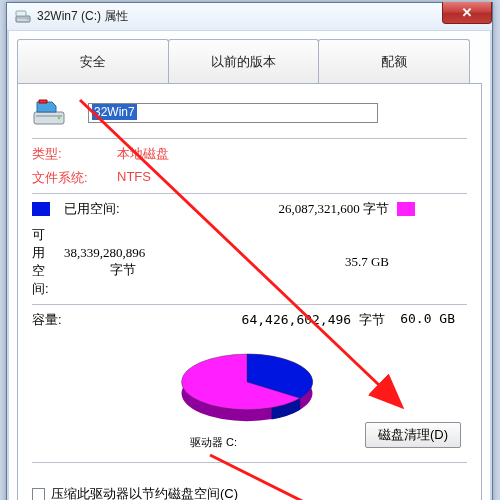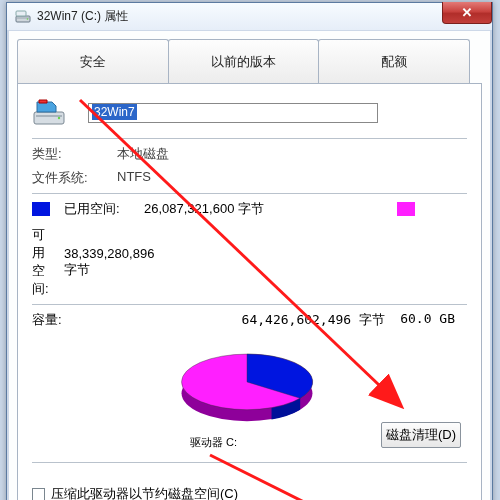--- a/index.html
+++ b/index.html
@@ -108,53 +108,53 @@
   font-size: 12px;
   padding: 1px 3px;
   background: #fff;
 }
 .name-input .sel {
   background: #2b66c9;
   color: #fff;
   padding: 1px 2px;
 }
 hr.sep { border: none; border-top: 1px solid #b9c2cc; margin: 6px 0; }
-.kv { display: grid; grid-template-columns: 85px auto; row-gap: 6px; font-size: 13px; color: #404040; }
+.kv { display: grid; grid-template-columns: 85px auto; row-gap: 6px; font-size: 13px; color: #ef4444; }
 .space-table {
   display: grid;
   grid-template-columns: 24px 72px auto 70px;
   row-gap: 6px;
   align-items: center;
   font-size: 13px;
   margin-top: 4px;
   gap: 8px;
 }
 .swatch { width: 18px; height: 14px; }
 .swatch.blue { background: #0015e0; }
 .swatch.mag { background: #ff1fff; }
-.space-table .num { text-align: left; font-family: Liberation Sans, sans-serif; }
+.space-table .num { text-align: right; font-family: Liberation Serif, serif; }
 .cap-row {
   display: grid;
   grid-template-columns: 96px auto 70px;
   font-size: 13px;
   margin: 6px 12px 2px 0;
 }
 .cap-row .num { text-align: right; font-family: "SimSun", monospace; }
 .pie-area { position: relative; height: 125px; }
 .pie {
   width: 180px; height: 90px;
   position: absolute;
   left: 125px; top: 10px;
 }
 .cleanup-btn {
   position: absolute;
   right: 6px; bottom: 8px;
   border: 1px solid #8a939d;
   background: linear-gradient(#fdfdfd, #e7e7e7);
-  padding: 3px 4px;
+  padding: 3px 12px;
   font-size: 13px;
   border-radius: 2px;
   cursor: pointer;
 }
 .drive-label {
   position: absolute;
   left: 158px; bottom: 6px;
   font-size: 11px;
 }
 .checkbox-row {
@@ -220,20 +220,21 @@
         <hr class="sep">
 
         <div class="space-table">
           <div class="swatch blue"></div>
           <div>已用空间:</div>
           <div class="num">26,087,321,600 字节</div>
 
           <div class="swatch mag"></div>
           <div>可用空间:</div>
           <div class="num">38,339,280,896 字节</div>
+          <div class="num">35.7 GB</div>
         </div>
 
         <hr class="sep">
 
         <div class="cap-row">
           <div>容量:</div>
           <div class="num">64,426,602,496 字节</div>
           <div class="num">60.0 GB</div>
         </div>
 

